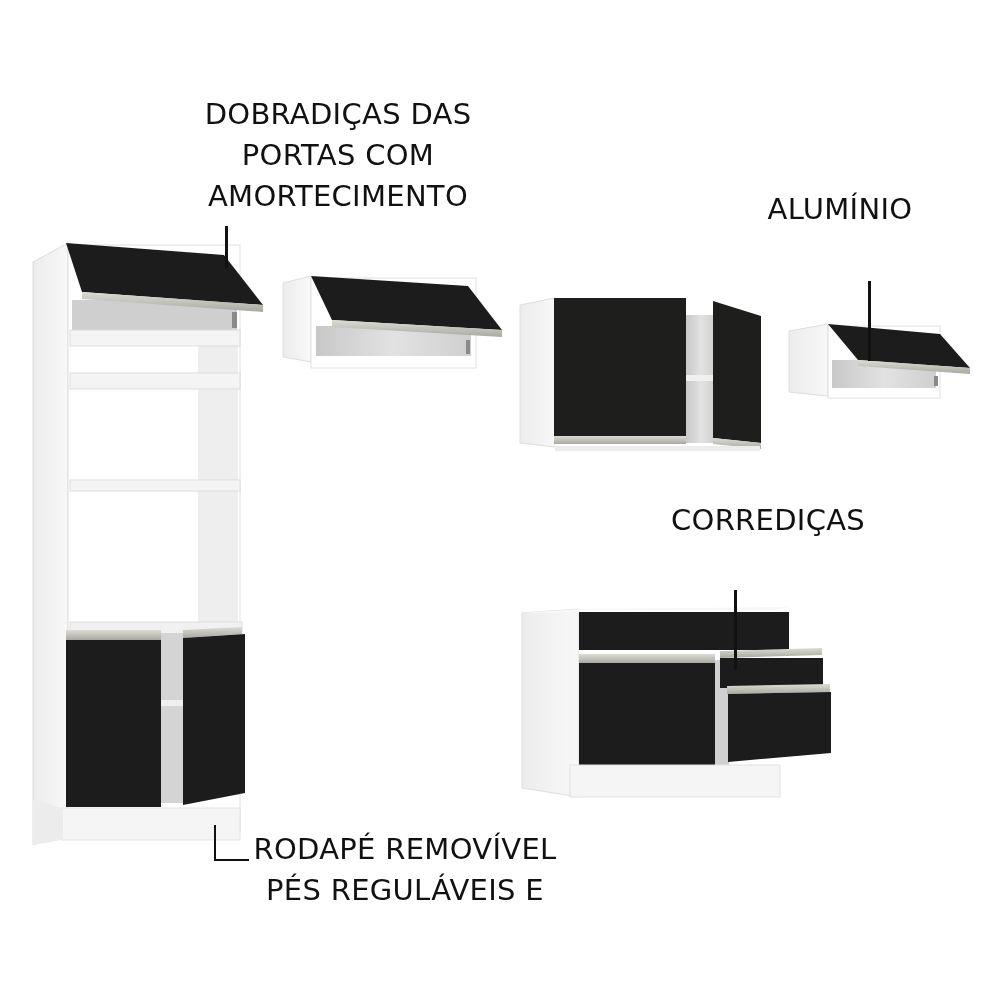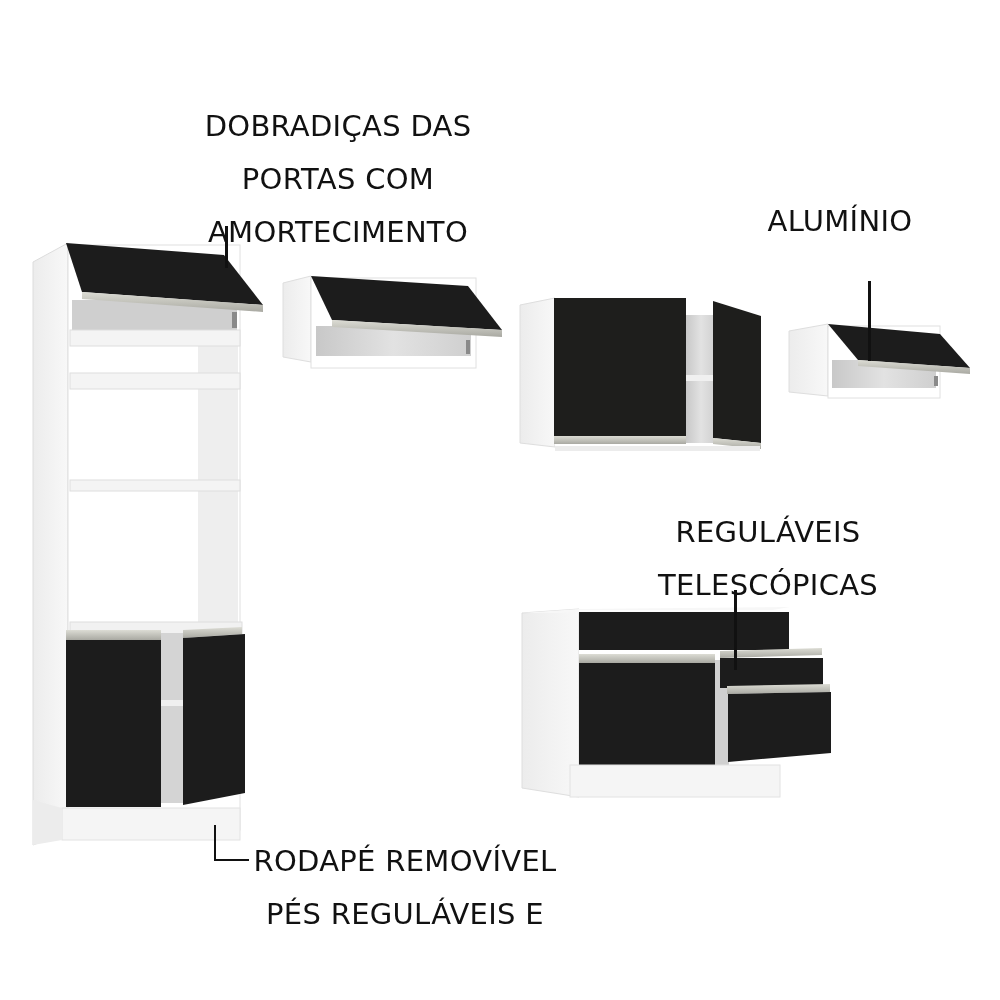--- a/index.html
+++ b/index.html
@@ -22,21 +22,21 @@
     .label {
       position: absolute;
       color: #111111;
       font-family: "DejaVu Sans", "Liberation Sans", sans-serif;
       font-size: 29px;
       line-height: 41px;
       text-align: center;
       letter-spacing: 0.3px;
       white-space: nowrap;
     }
-    .label .line { display: block; margin-top: 12px; }
+    .label .line { display: block; }
     .leader {
       position: absolute;
       background: #111111;
     }
     svg { position: absolute; left: 0; top: 0; }
   </style>
 </head>
 <body>
 
 <div class="stage">
@@ -158,22 +158,21 @@
     <span class="line">AMORTECIMENTO</span>
   </div>
   <div class="leader" style="left:225px; top:226px; width:3px; height:42px;"></div>
 
   <div class="label" style="left:710px; top:189px; width:260px;">
     <span class="line">ALUMÍNIO</span>
   </div>
   <div class="leader" style="left:868px; top:281px; width:3px; height:80px;"></div>
 
   <div class="label" style="left:646px; top:500px; width:244px;">
-    <span class="line">REGULÁVEIS</span>
-    <span class="line">TELESCÓPICAS</span>
+    <span class="line">CORREDIÇAS</span>
   </div>
   <div class="leader" style="left:734px; top:590px; width:3px; height:80px;"></div>
 
   <div class="label" style="left:240px; top:829px; width:330px;">
     <span class="line">RODAPÉ REMOVÍVEL</span>
     <span class="line">PÉS REGULÁVEIS E</span>
   </div>
   <div class="leader" style="left:214px; top:825px; width:2px; height:36px;"></div>
   <div class="leader" style="left:214px; top:859px; width:35px; height:2px;"></div>
 

